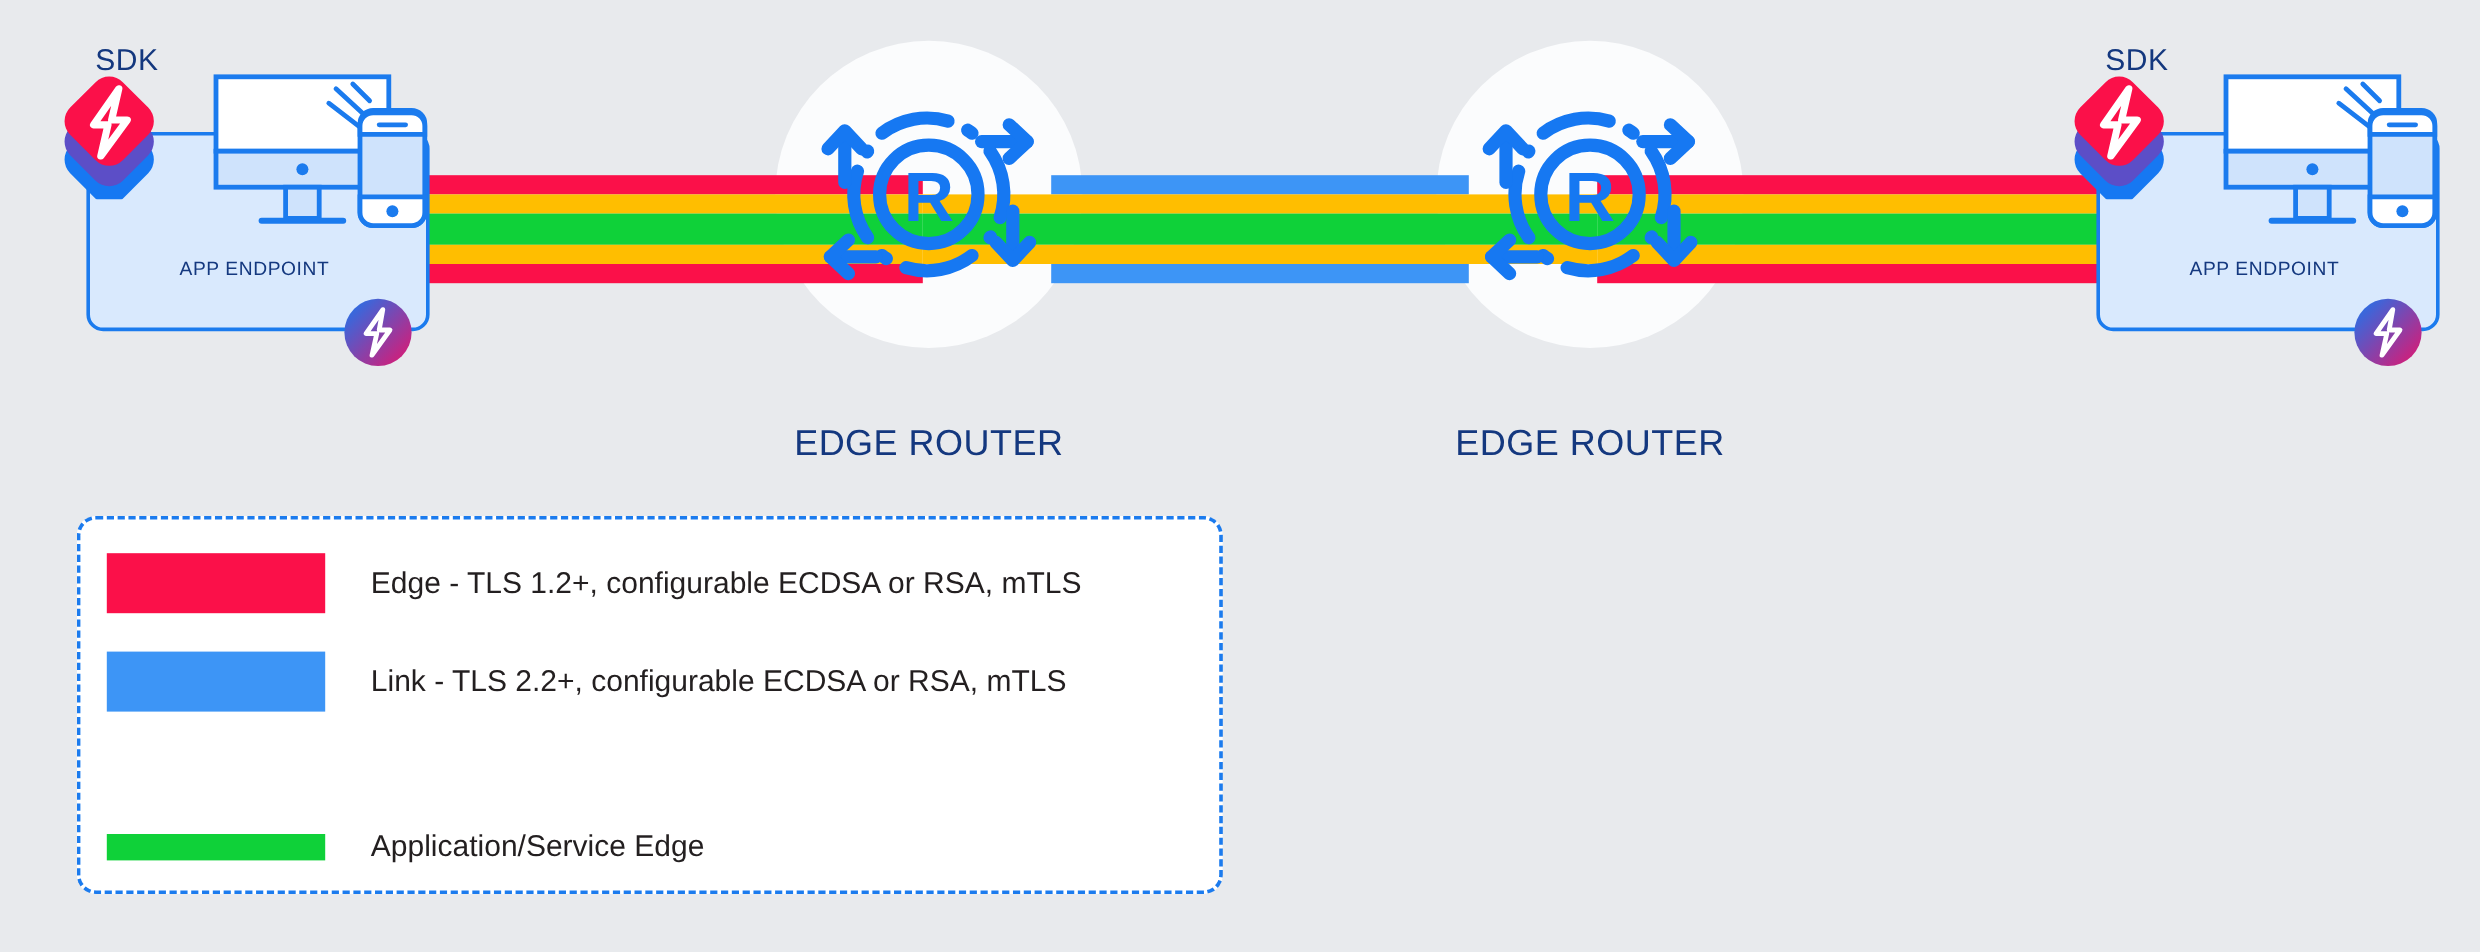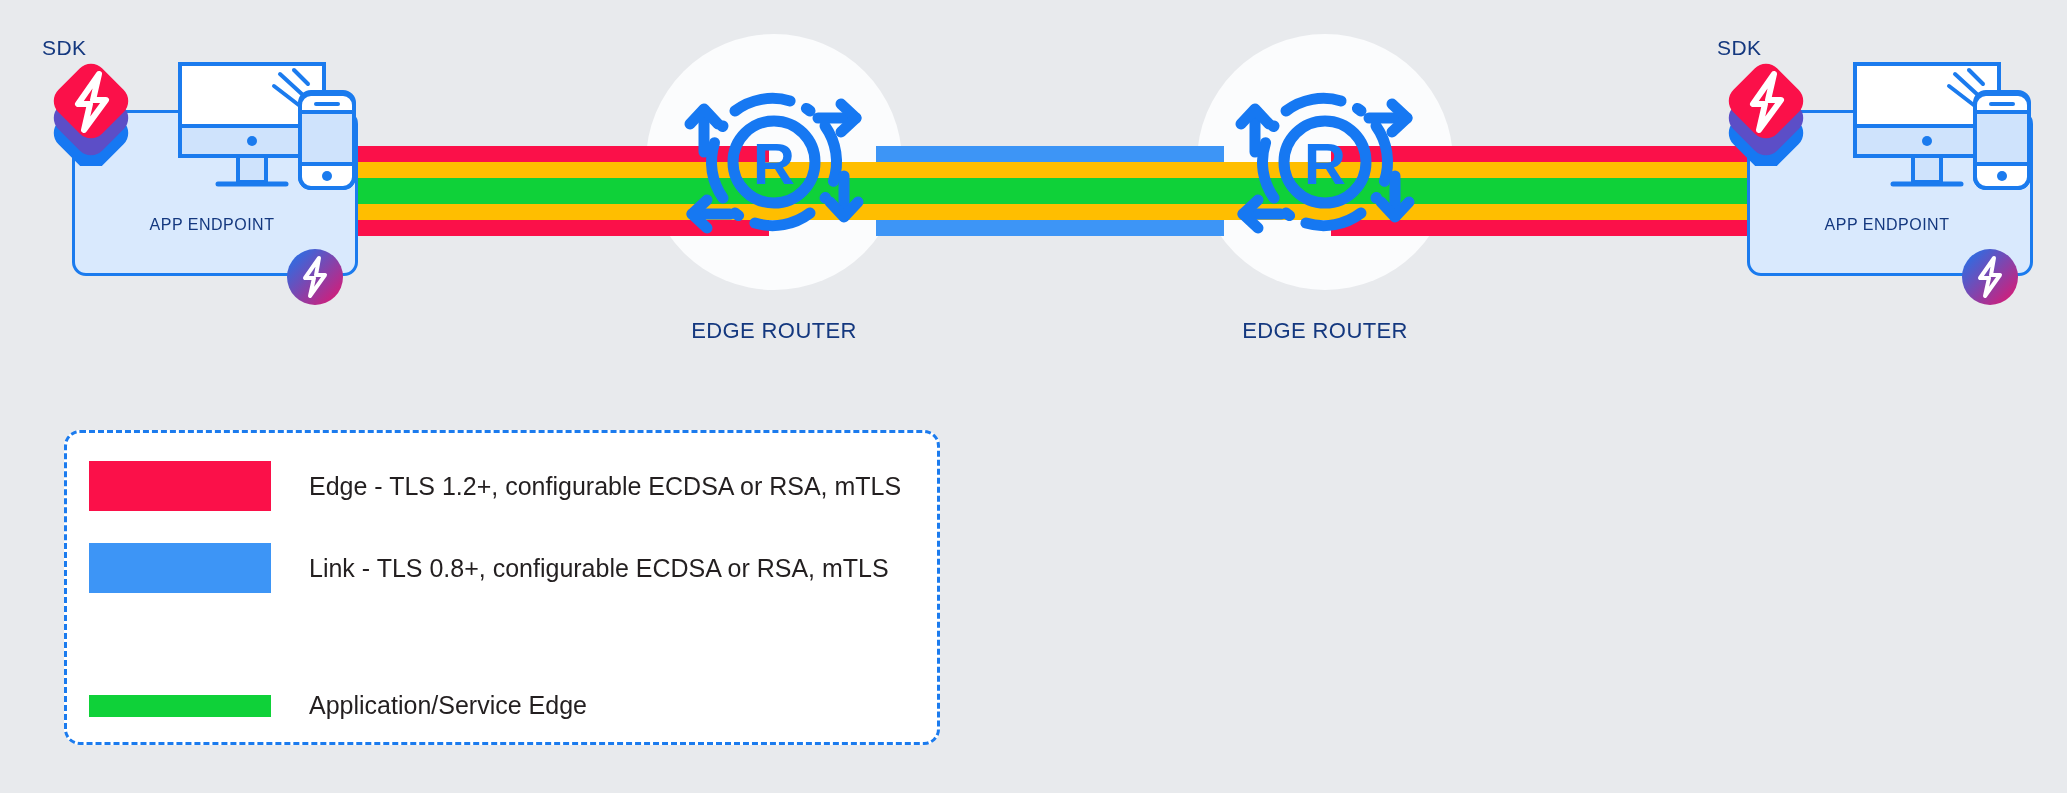--- a/index.html
+++ b/index.html
@@ -32,59 +32,60 @@
     border-radius: 50%;
     background: #fbfcfd;
   }
   .router-icon {
     position: absolute;
     z-index: 6;
   }
   .router-label {
     position: absolute;
     color: #14387f;
-    font-size: 22px;
+    font-size: 30px;
     letter-spacing: 0.4px;
     white-space: nowrap;
     text-align: center;
+    margin-top: 35px;
   }
 
   
   .endpoint-box {
     position: absolute;
     background: #d9e9fd;
     border: 3px solid #1b7bee;
     border-radius: 14px;
   }
   .endpoint-label {
     position: absolute;
     color: #14387f;
     font-size: 16px;
     letter-spacing: 0.5px;
     white-space: nowrap;
     text-align: center;
   }
   .sdk-label {
     position: absolute;
     color: #14387f;
-    font-size: 21px;
+    font-size: 25px;
     letter-spacing: 0.4px;
     white-space: nowrap;
-    text-align: left;
+    text-align: right;
   }
   .sdk-stack { position: absolute; z-index: 8; }
   .device-group { position: absolute; z-index: 7; }
   .badge-circle { position: absolute; z-index: 9; }
 
   
   .legend-box {
     position: absolute;
     left: 64px;
     top: 430px;
-    width: 876px;
+    width: 955px;
     height: 315px;
     background: #ffffff;
     border: 3px dashed #1b7bee;
     border-radius: 16px;
     box-sizing: border-box;
   }
   .legend-row {
     position: absolute;
     left: 22px;
     display: flex;
@@ -294,21 +295,21 @@
 
   <div class="legend-box">
 
     <div class="legend-row" style="top:28px;">
       <div class="legend-swatch" style="height:50px; background:#fb1049;"></div>
       <div class="legend-text">Edge - TLS 1.2+, configurable ECDSA or RSA, mTLS</div>
     </div>
 
     <div class="legend-row" style="top:110px;">
       <div class="legend-swatch" style="height:50px; background:#3d95f6;"></div>
-      <div class="legend-text">Link - TLS 0.8+, configurable ECDSA or RSA, mTLS</div>
+      <div class="legend-text">Link - TLS 2.2+, configurable ECDSA or RSA, mTLS</div>
     </div>
 
 
     <div class="legend-row" style="top:258px;">
       <div class="legend-swatch" style="height:22px; background:#0fd139;"></div>
       <div class="legend-text">Application/Service Edge</div>
     </div>
   </div>
 
 </div>

